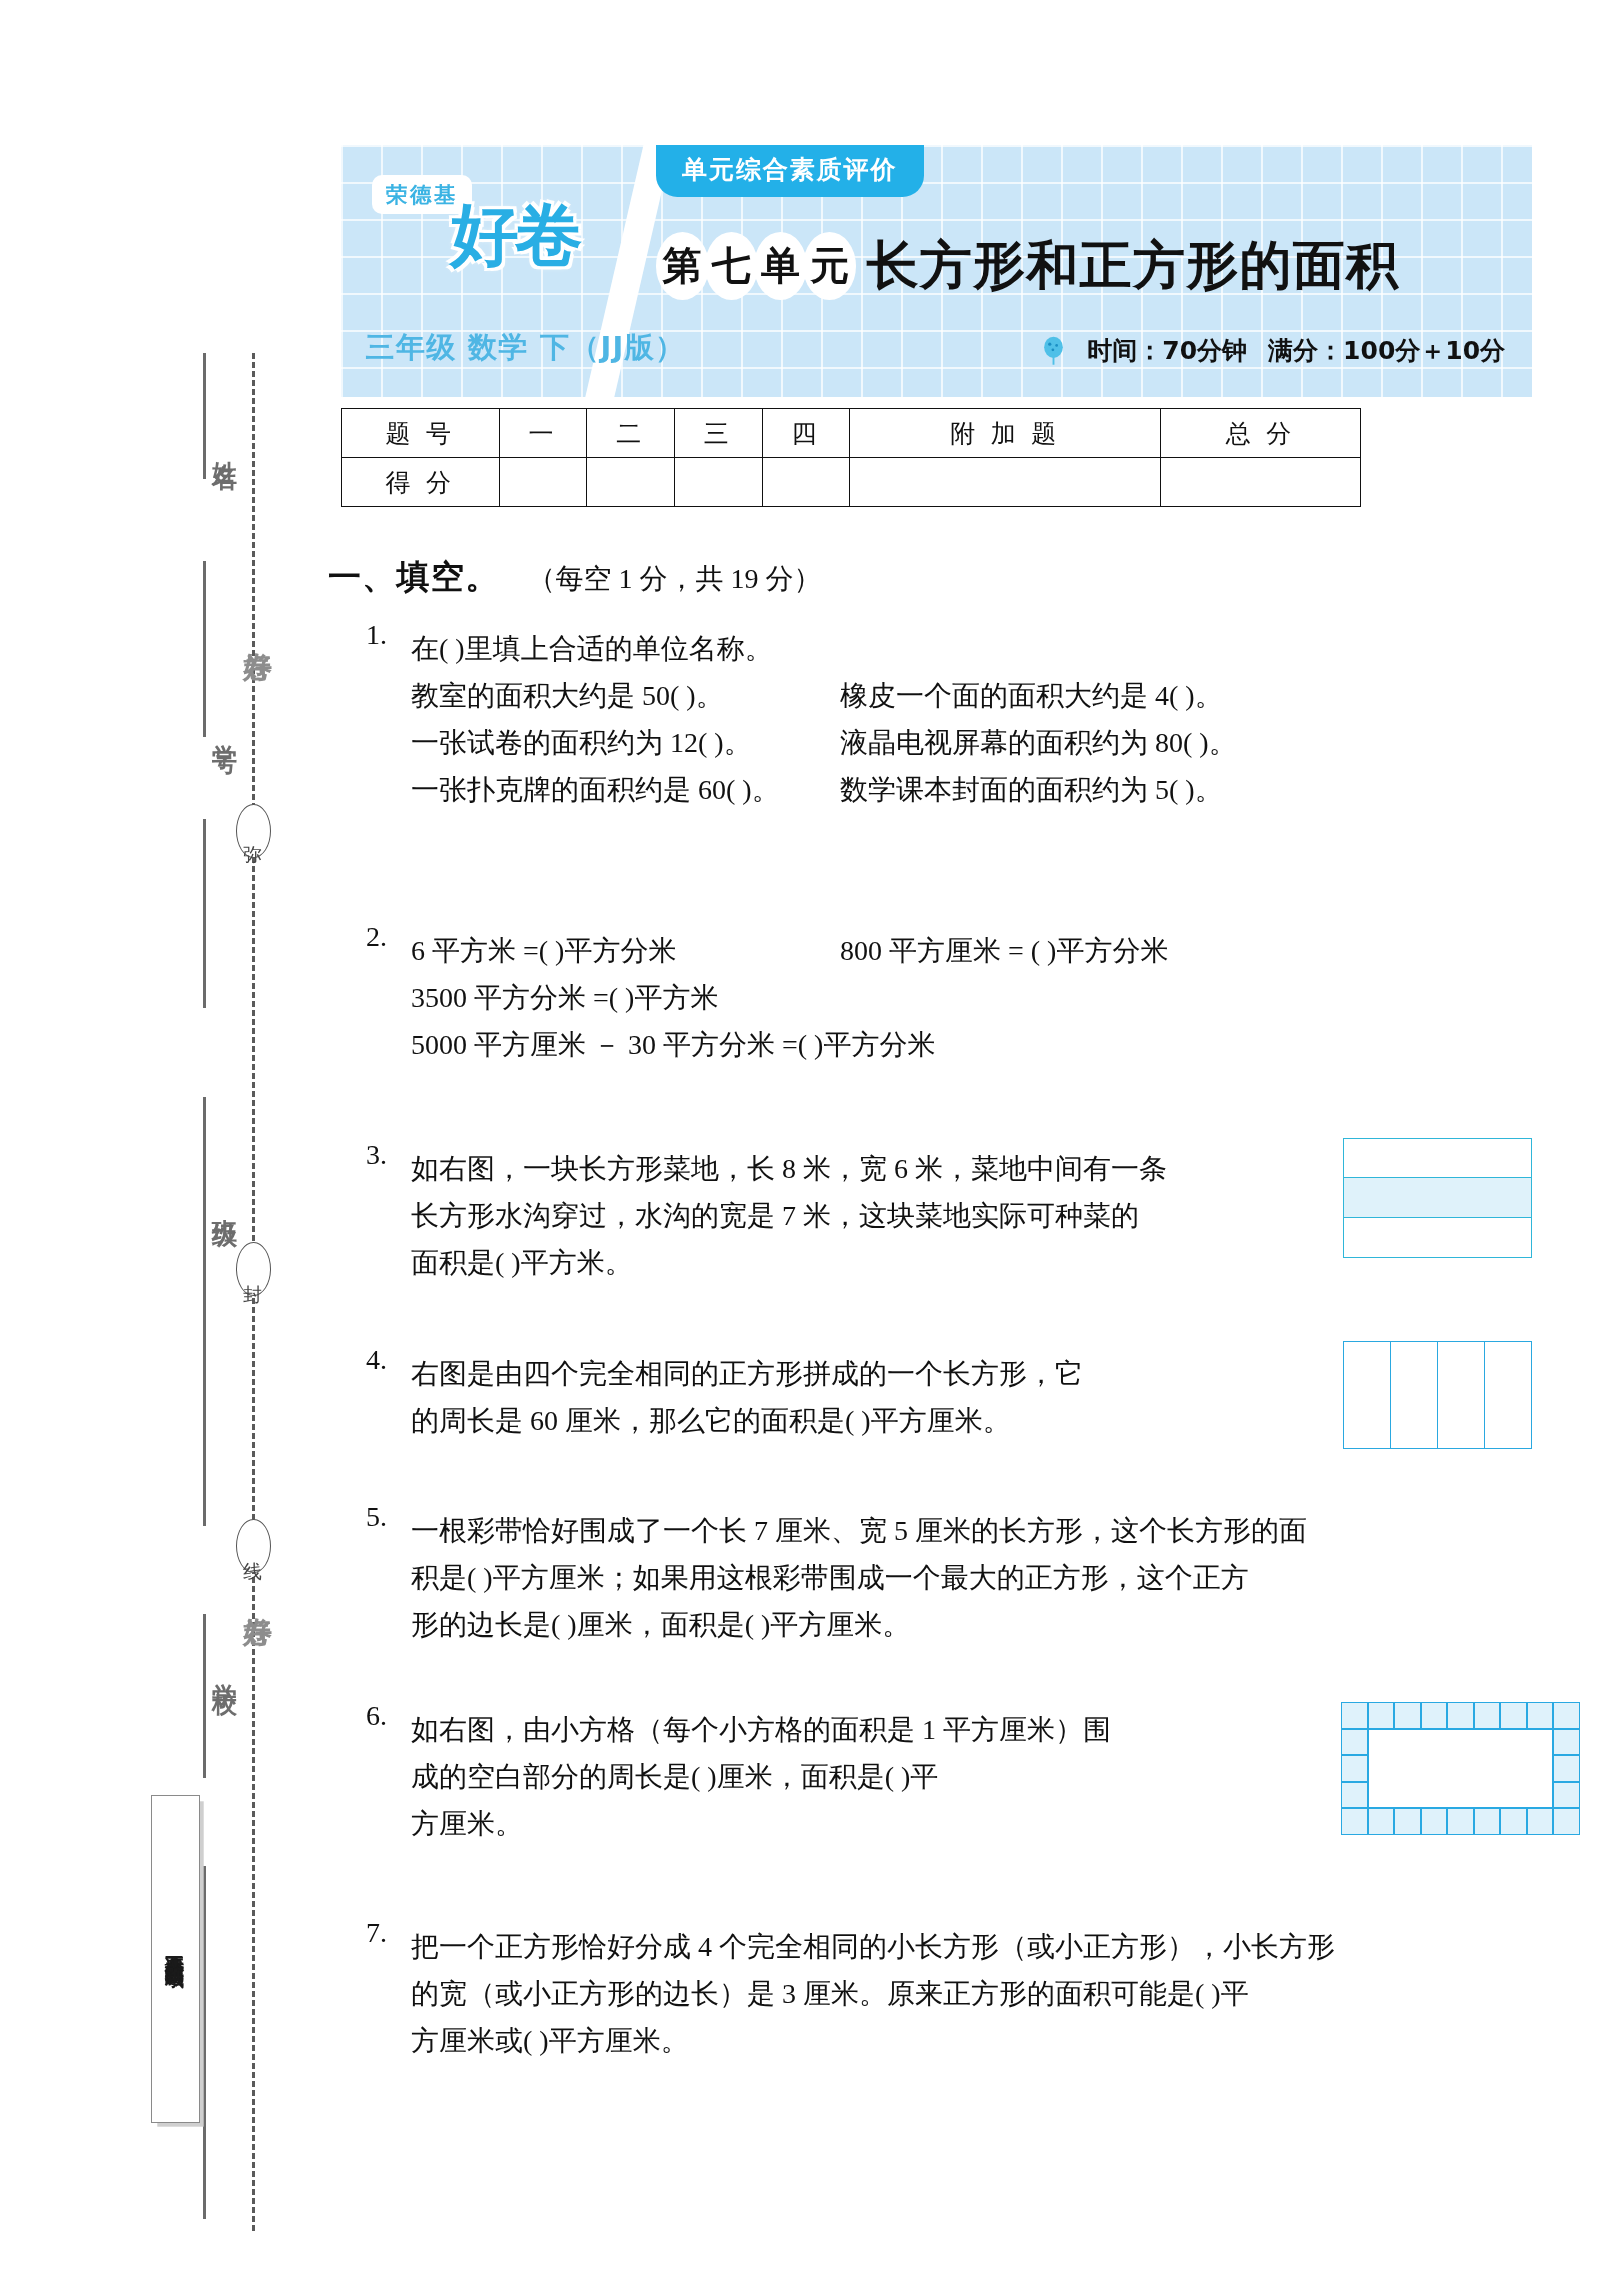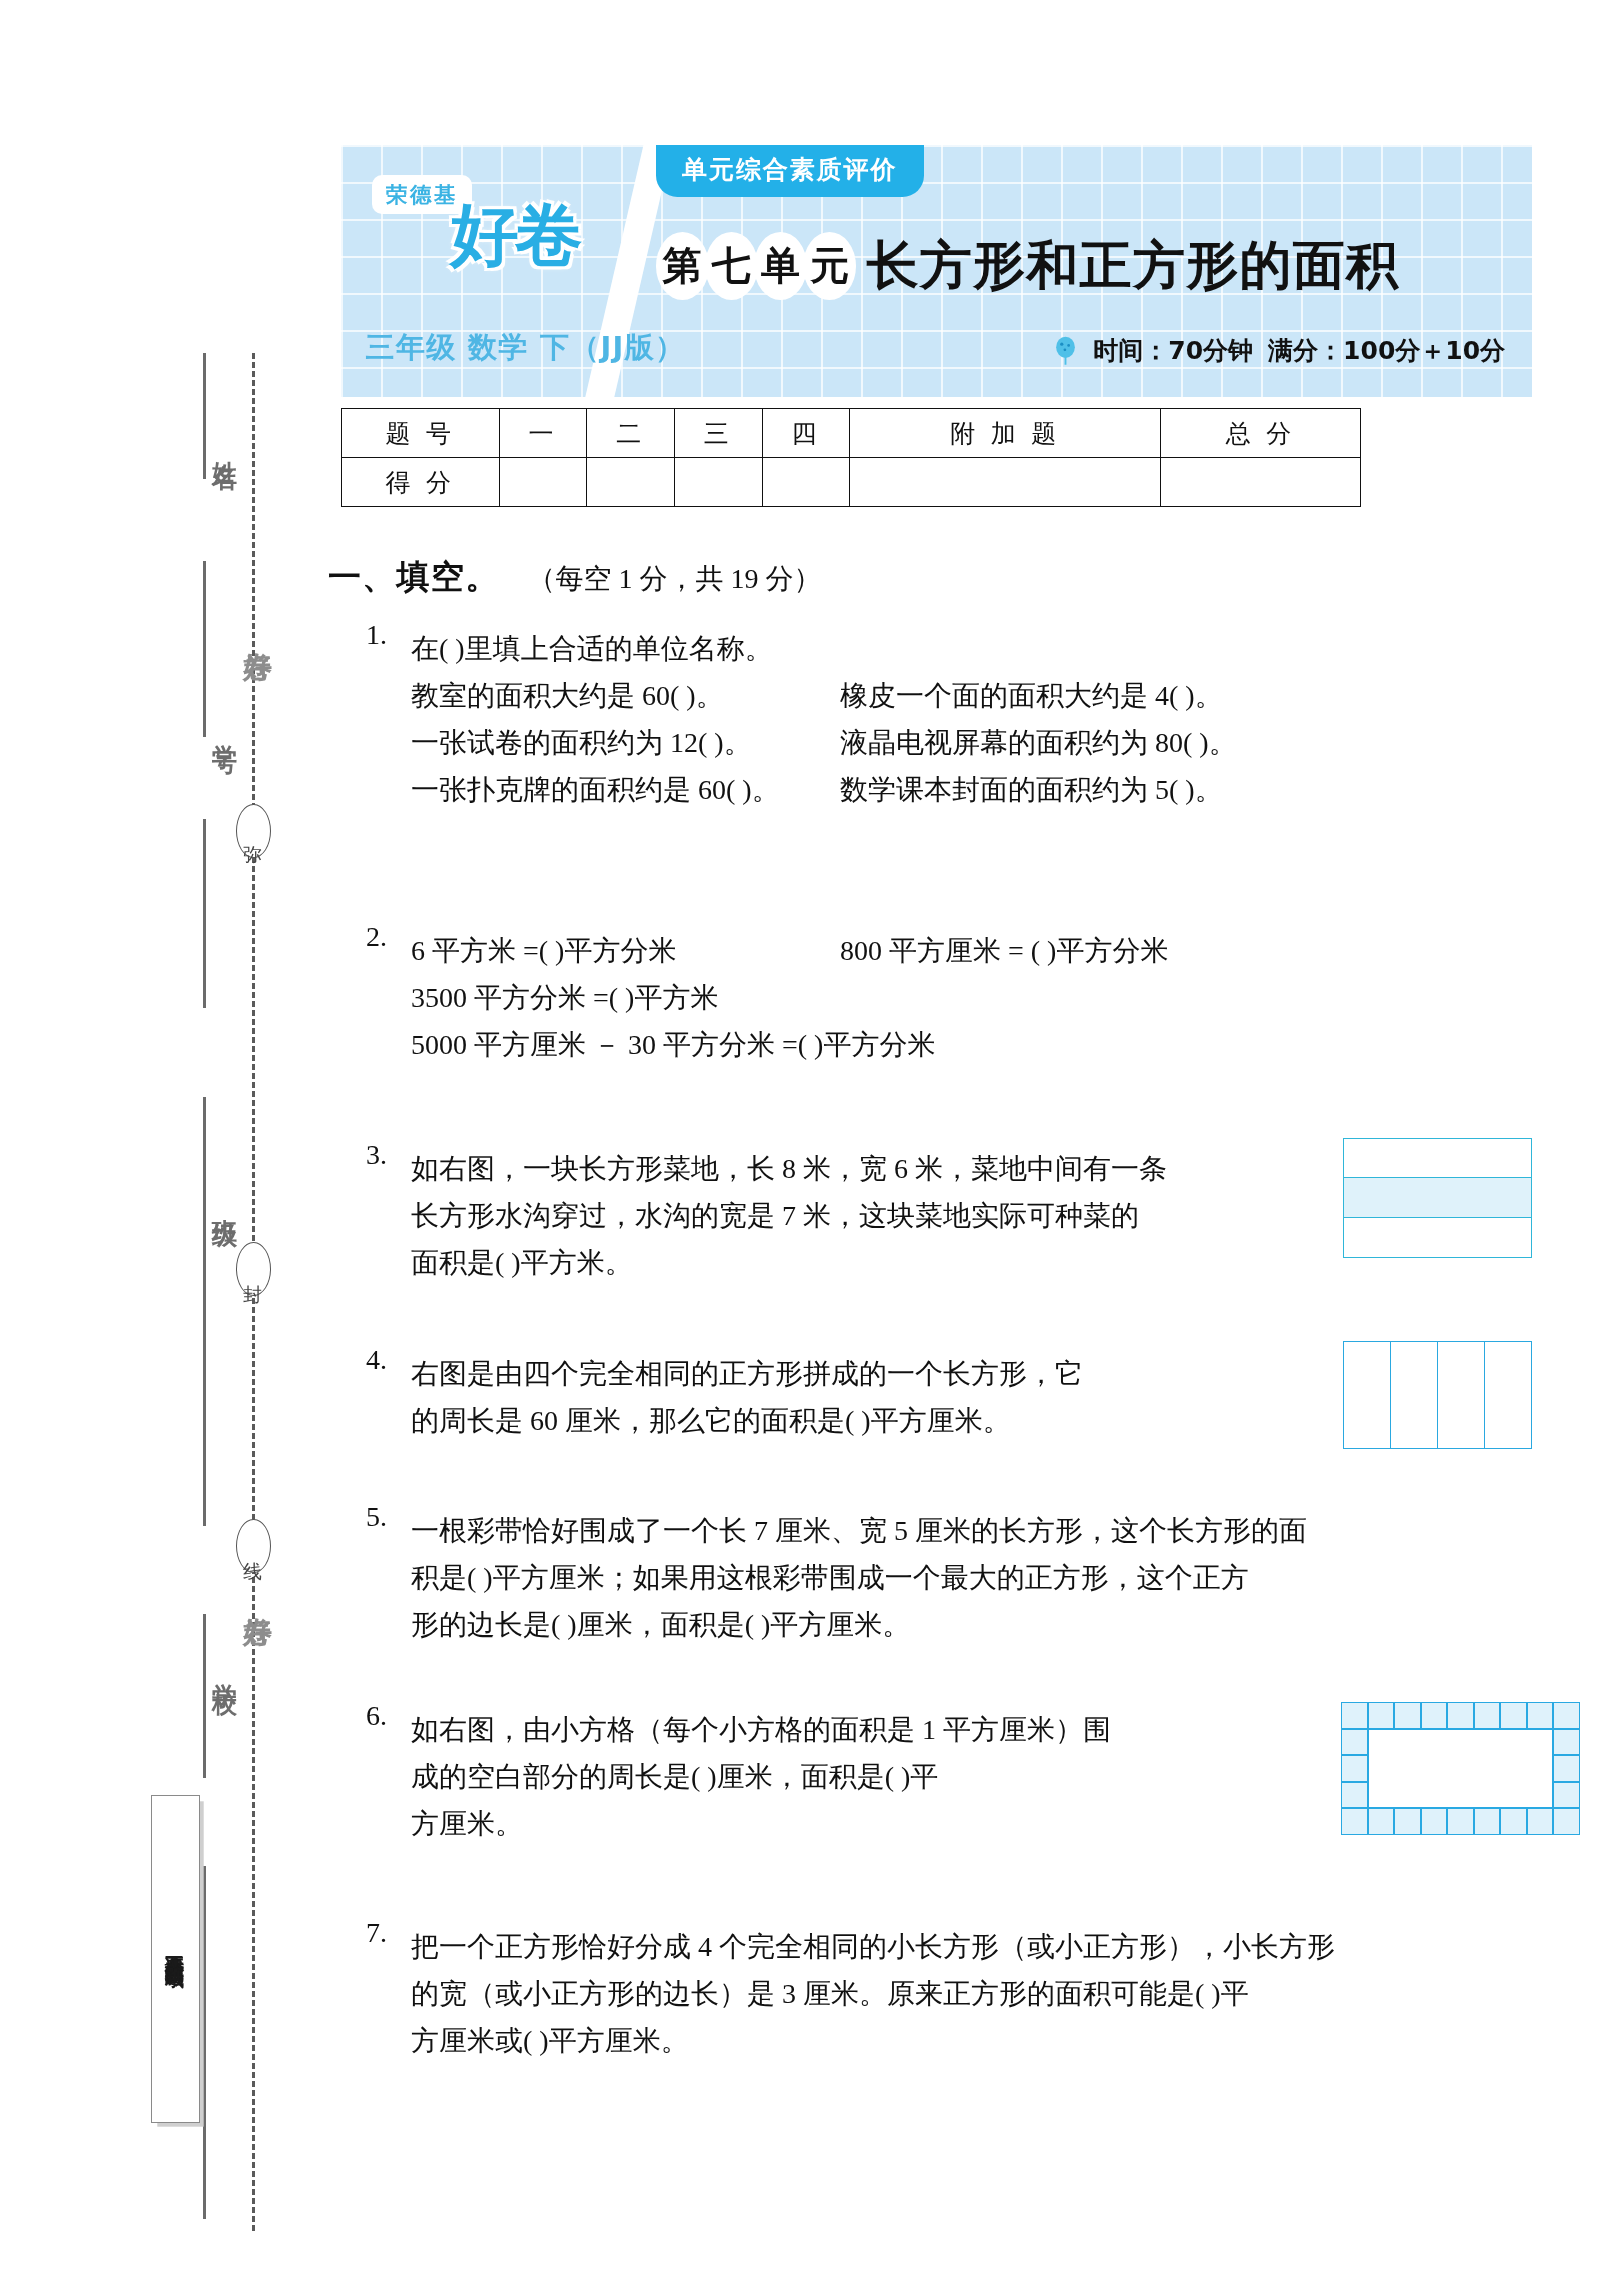--- a/index.html
+++ b/index.html
@@ -128,21 +128,21 @@
   .unit-chip b {
     font-family:"DejaVu Sans", sans-serif; font-size:39px; color:#111;
   }
   .unit-title {
     font-family:"DejaVu Sans", sans-serif; font-weight:700;
     font-size:52px; color:#111; margin-left:14px; letter-spacing:1.3px;
     white-space:nowrap;
   }
   .meta-line {
     position:absolute; right:26.5px; top:189px;
-    display:flex; align-items:center; gap:15px;
+    display:flex; align-items:center; gap:21px;
   }
   .leaf-icon { width:25px; height:30px; }
   .meta-text {
     font-family:"DejaVu Sans", sans-serif; font-weight:700;
     font-size:25px; color:#111; white-space:nowrap;
   }
 
   
   .score-table {
     position:absolute; left:12.6px; top:408px; width:1020px;
@@ -297,21 +297,21 @@
 
   <div class="section-head">
     <b>一、</b><b>填空。</b><i>（每空 1 分，共 19 分）</i>
   </div>
 
   <div class="q" style="top:621px;">
     <div class="num">1.</div>
     <div class="body">
       <div class="ln">在(        )里填上合适的单位名称。</div>
       <div class="ln">
-        <span class="blk" style="width:429px;">教室的面积大约是 60(        )。</span><span class="blk">橡皮一个面的面积大约是 4(        )。</span>
+        <span class="blk" style="width:429px;">教室的面积大约是 50(        )。</span><span class="blk">橡皮一个面的面积大约是 4(        )。</span>
       </div>
       <div class="ln">
         <span class="blk" style="width:429px;">一张试卷的面积约为 12(        )。</span><span class="blk">液晶电视屏幕的面积约为 80(        )。</span>
       </div>
       <div class="ln">
         <span class="blk" style="width:429px;">一张扑克牌的面积约是 60(        )。</span><span class="blk">数学课本封面的面积约为 5(        )。</span>
       </div>
     </div>
   </div>
 

